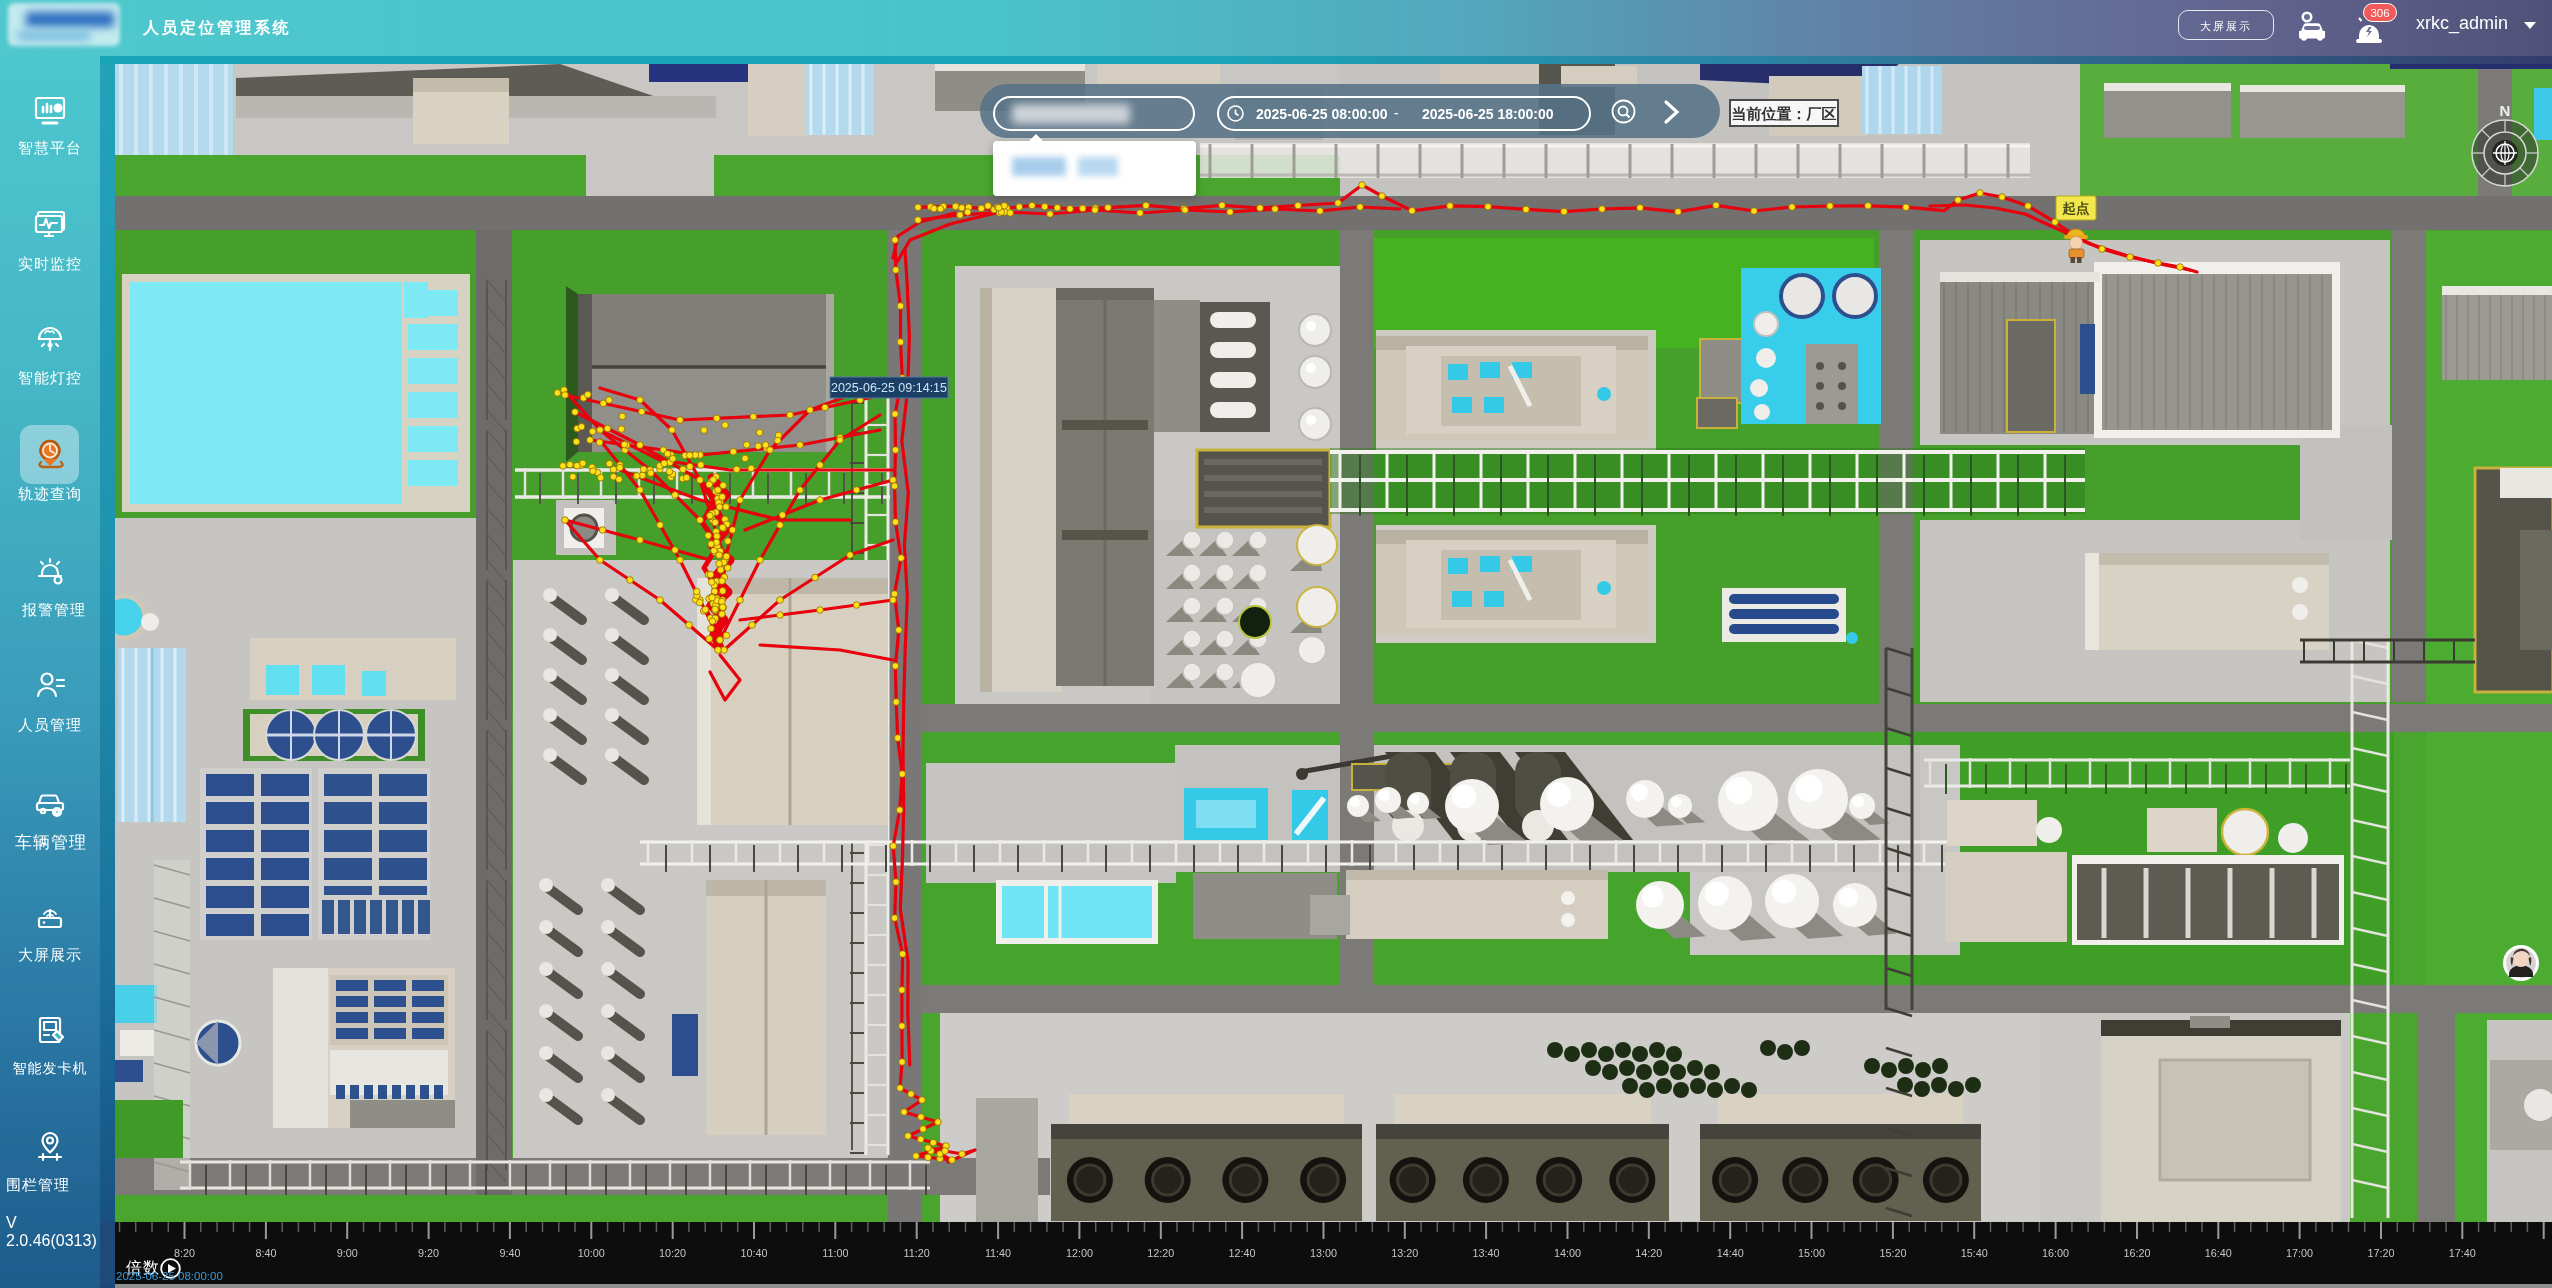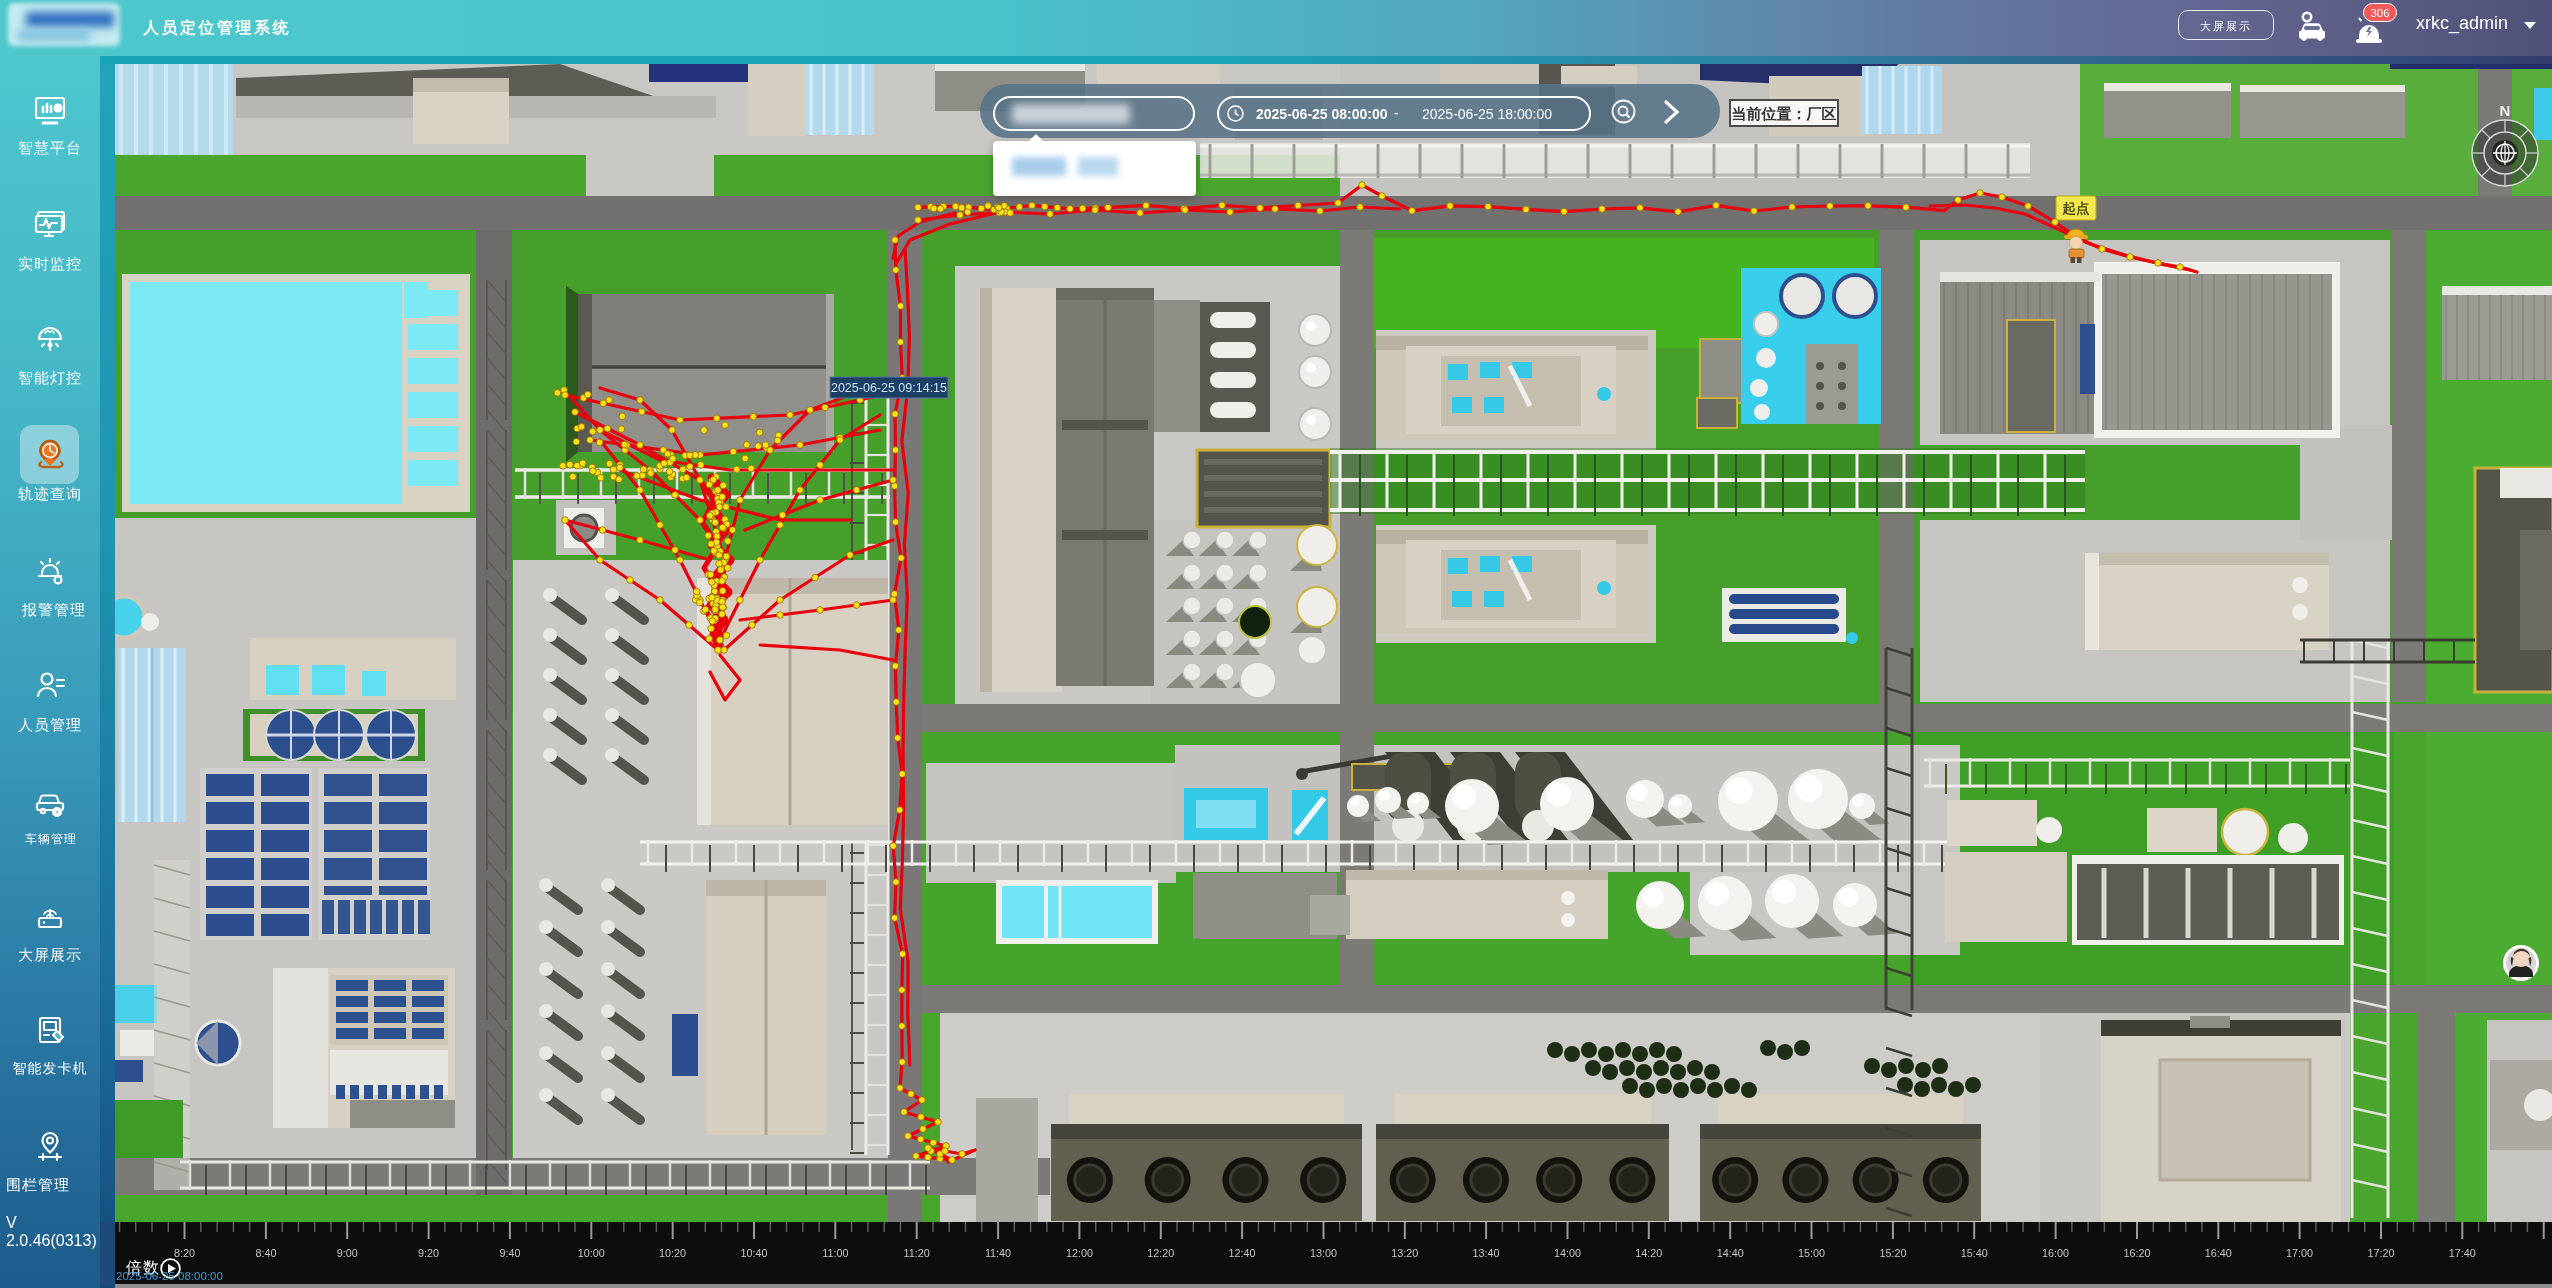--- a/index.html
+++ b/index.html
@@ -1380,21 +1380,21 @@
         <line x1="26" y1="20" x2="33" y2="20"></line>
       </svg></div>
     <div style="position:absolute;left:0;top:716px;width:100px;text-align:center;font-size:15px;color:#fff;letter-spacing:1px">人员管理</div>
     <div style="position:absolute;left:31px;top:781px;width:38px;height:38px"><svg width="38" height="38" viewBox="0 0 38 38" fill="none" stroke="#ffffff" stroke-width="2.2" stroke-linecap="round" stroke-linejoin="round">
         <path d="M8 22 l2 -6 a2 2 0 0 1 2 -1.5 h12 a2 2 0 0 1 2 1.5 l2 6"></path>
         <rect x="6" y="22" width="26" height="7" rx="2"></rect>
         <circle cx="12" cy="30" r="2.2"></circle>
         <circle cx="26" cy="31" r="4" fill="#49b9c4"></circle>
         <circle cx="26" cy="31" r="2"></circle>
       </svg></div>
-    <div style="position:absolute;left:0;top:831px;width:102px;text-align:center;font-size:12px;color:#fff;letter-spacing:1px">车辆管理</div>
+    <div style="position:absolute;left:0;top:831px;width:102px;text-align:center;font-size:17px;color:#fff;letter-spacing:1px">车辆管理</div>
     <div style="position:absolute;left:31px;top:896px;width:38px;height:38px"><svg width="38" height="38" viewBox="0 0 38 38" fill="none" stroke="#ffffff" stroke-width="2.2" stroke-linecap="round" stroke-linejoin="round">
         <rect x="8" y="22" width="22" height="9" rx="2"></rect>
         <path d="M13 18 a7 7 0 0 1 12 0" stroke-width="1.8"></path>
         <path d="M16 20 a4 4 0 0 1 6 0" stroke-width="1.8"></path>
         <line x1="19" y1="22" x2="19" y2="14"></line>
         <circle cx="13" cy="26.5" r="1.3" fill="#fff" stroke="none"></circle>
       </svg></div>
     <div style="position:absolute;left:0;top:946px;width:100px;text-align:center;font-size:15px;color:#fff;letter-spacing:1px">大屏展示</div>
     <div style="position:absolute;left:31px;top:1011px;width:38px;height:38px"><svg width="38" height="38" viewBox="0 0 38 38" fill="none" stroke="#ffffff" stroke-width="2.2" stroke-linecap="round" stroke-linejoin="round">
         <rect x="9" y="7" width="20" height="24" rx="2"></rect>
@@ -1443,21 +1443,21 @@
 <div style="position:absolute;left:980px;top:84px;width:740px;height:54px;border-radius:27px;background:rgba(86,115,135,0.88)"></div>
 <div style="position:absolute;left:993px;top:96px;width:202px;height:35px;border:2px solid #fff;border-radius:19px"></div>
 <div style="position:absolute;left:1012px;top:104px;width:118px;height:20px;background:#cdd2d8;filter:blur(4px);border-radius:3px"></div>
 <div style="position:absolute;left:1217px;top:96px;width:374px;height:35px;border:2px solid #fff;border-radius:19px"></div>
 <div style="position:absolute;left:1226px;top:104px"><svg width="19" height="19" viewBox="0 0 19 19" fill="none" stroke="#fff" stroke-width="1.6">
       <circle cx="9.5" cy="9.5" r="7.5"></circle>
       <path d="M9.5 5.5 v4 l3 2"></path>
     </svg></div>
 <div style="position:absolute;left:1256px;top:106px;font-size:14px;font-weight:bold;color:#fff">2025-06-25 08:00:00</div>
 <div style="position:absolute;left:1394px;top:105px;font-size:14px;color:#fff">-</div>
-<div style="position:absolute;left:1422px;top:106px;font-size:14px;font-weight:normal;color:#fff">2025-06-25 18:00:00</div>
+<div style="position:absolute;left:1422px;top:106px;font-size:14px;font-weight:bold;color:#fff">2025-06-25 18:00:00</div>
 <div style="position:absolute;left:1611px;top:99px"><svg width="25" height="25" viewBox="0 0 25 25" fill="none" stroke="#fff">
       <circle cx="12.5" cy="12.5" r="11" stroke-width="1.8"></circle>
       <circle cx="12" cy="12" r="4.5" stroke-width="1.8"></circle>
       <line x1="15.5" y1="15.5" x2="18.5" y2="18.5" stroke-width="2.2"></line>
     </svg></div>
 <div style="position:absolute;left:1660px;top:98px"><svg width="22" height="28" viewBox="0 0 22 28" fill="none" stroke="#fff" stroke-width="3.2" stroke-linecap="round">
       <polyline points="6,4 17,14 6,24"></polyline>
     </svg></div>
 <div style="position:absolute;left:993px;top:141px;width:203px;height:55px;background:#fff;border-radius:4px;box-shadow:0 2px 8px rgba(0,0,0,0.25)"></div>
 <div style="position:absolute;left:1028px;top:134px;width:0;height:0;border-left:8px solid transparent;border-right:8px solid transparent;border-bottom:8px solid #fff"></div>

